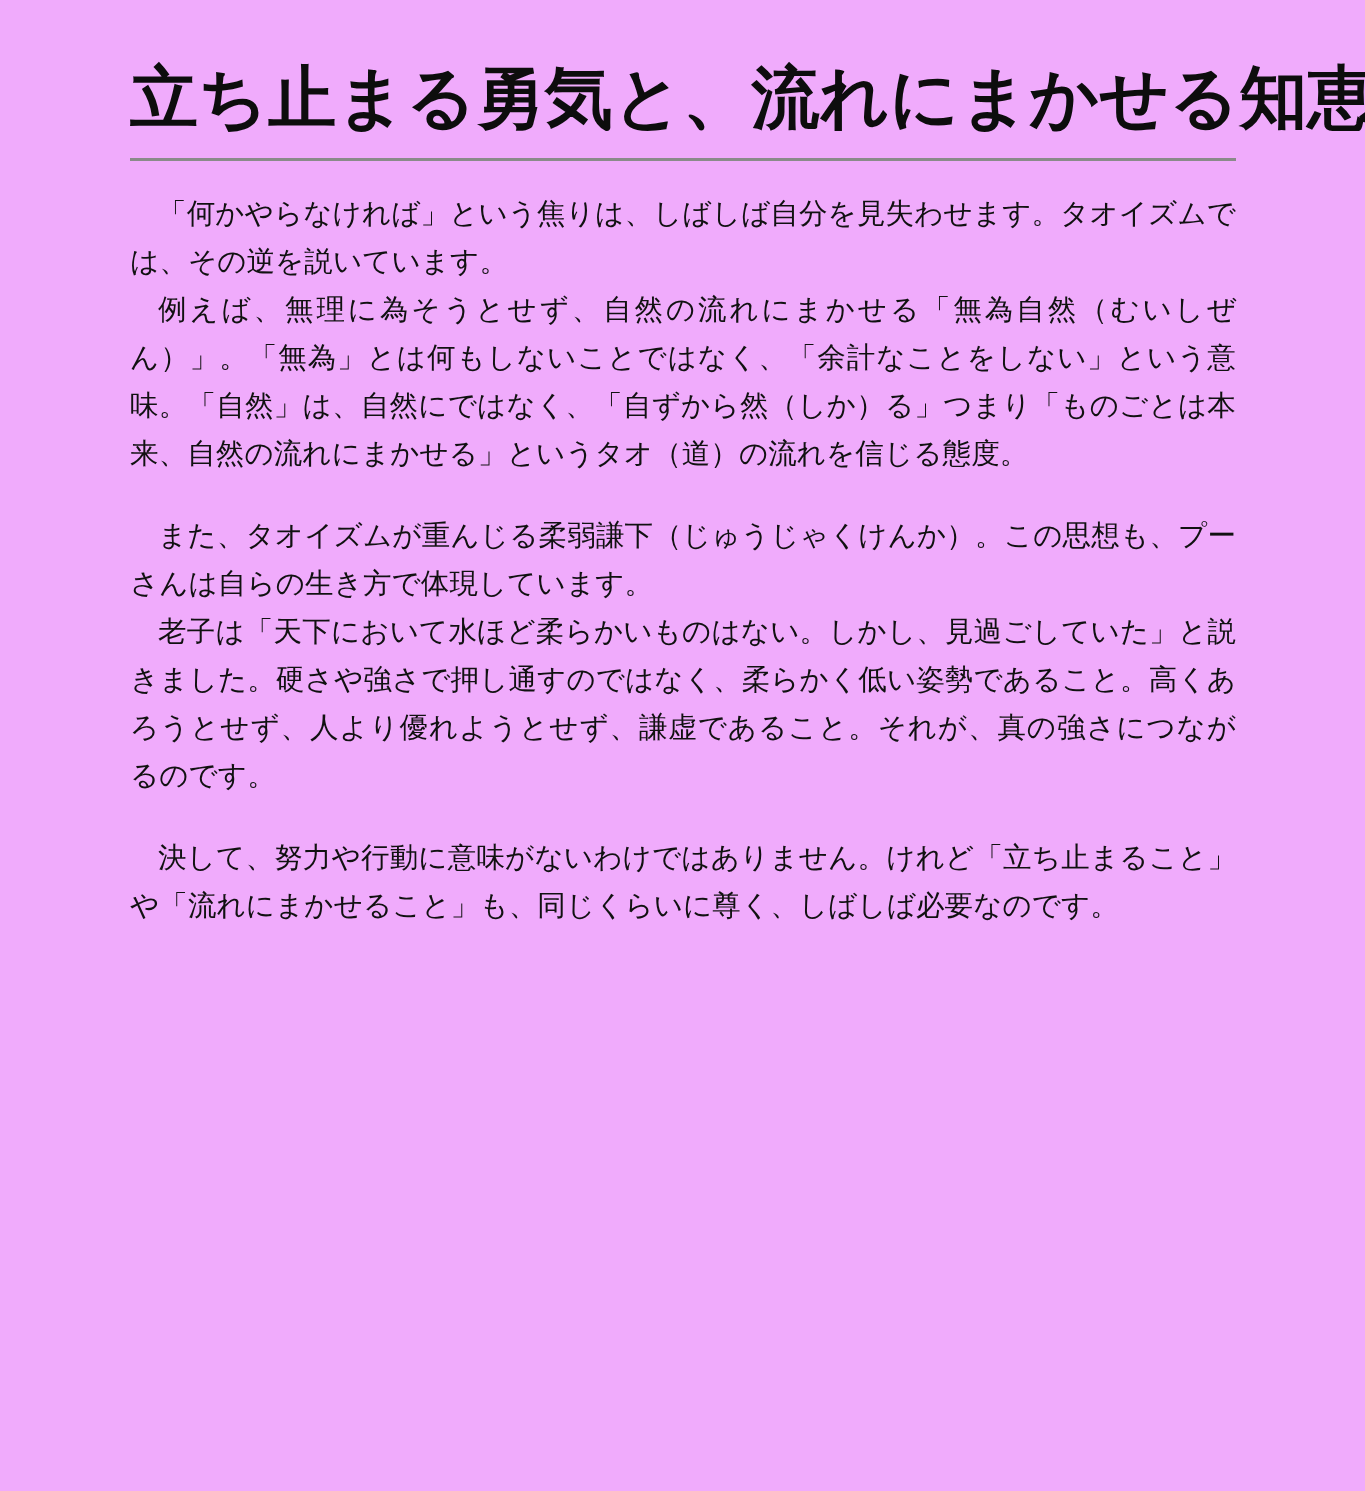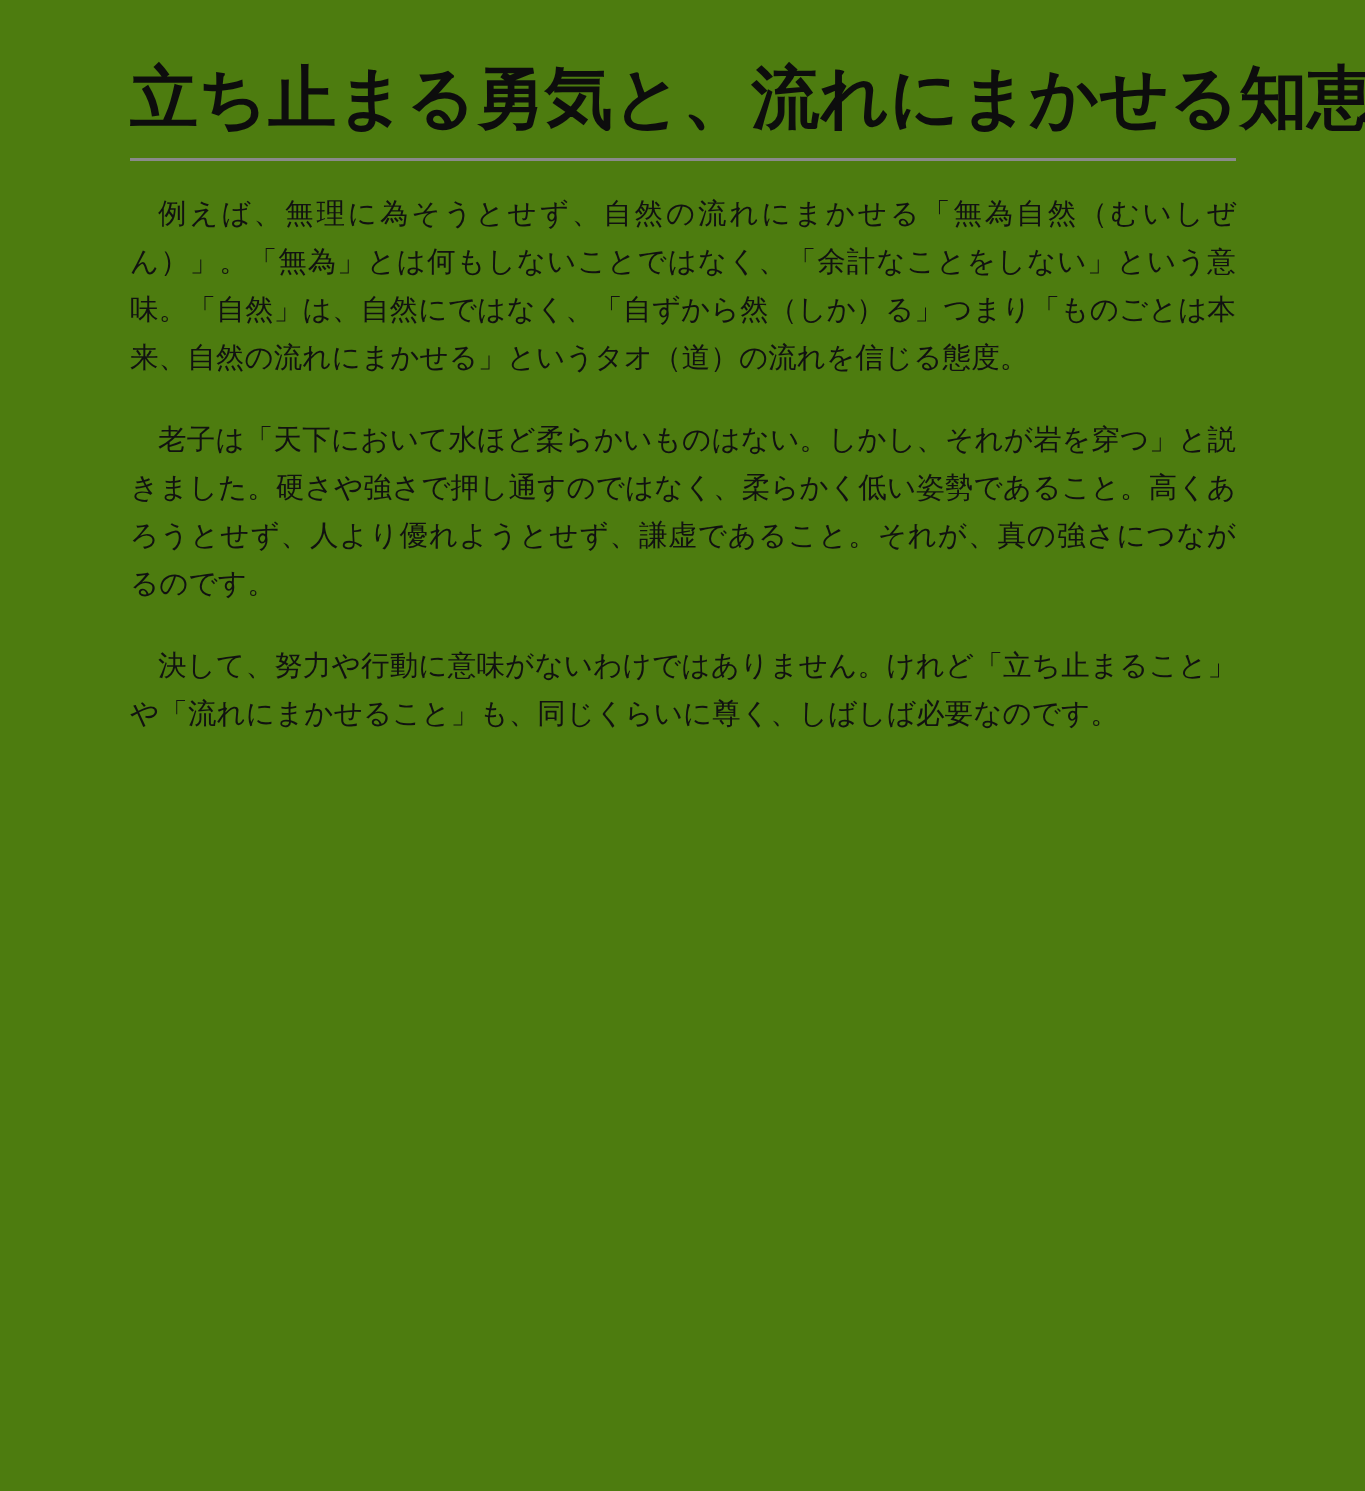--- a/index.html
+++ b/index.html
@@ -16,21 +16,21 @@
     color: #111111;
     -webkit-font-smoothing: antialiased;
   }
 
   .page {
     position: relative;
     width: 1365px;
     height: 1491px;
     box-sizing: border-box;
     padding: 6px;
-    background: #4d7c0f;
+    background: #f0abfc;
   }
 
   .content {
     position: absolute;
     left: 130px;
     top: 0;
     width: 1106px;
   }
 
   
@@ -89,25 +89,27 @@
 <div class="page">
   <div class="content">
 
     <h1 class="doc-title">立ち止まる勇気と、流れにまかせる知恵</h1>
 
     <hr class="title-rule">
 
     <div class="body-text">
 
       <div class="block">
+        <p class="para">「何かやらなければ」という焦りは、しばしば自分を見失わせます。タオイズムでは、その逆を説いています。</p>
         <p class="para">例えば、無理に為そうとせず、自然の流れにまかせる「無為自然（むいしぜん）」。「無為」とは何もしないことではなく、「余計なことをしない」という意味。「自然」は、自然にではなく、「自ずから然（しか）る」つまり「ものごとは本来、自然の流れにまかせる」というタオ（道）の流れを信じる態度。</p>
       </div>
 
       <div class="block">
-        <p class="para">老子は「天下において水ほど柔らかいものはない。しかし、それが岩を穿つ」と説きました。硬さや強さで押し通すのではなく、柔らかく低い姿勢であること。高くあろうとせず、人より優れようとせず、謙虚であること。それが、真の強さにつながるのです。</p>
+        <p class="para">また、タオイズムが重んじる柔弱謙下（じゅうじゃくけんか）。この思想も、プーさんは自らの生き方で体現しています。</p>
+        <p class="para">老子は「天下において水ほど柔らかいものはない。しかし、見過ごしていた」と説きました。硬さや強さで押し通すのではなく、柔らかく低い姿勢であること。高くあろうとせず、人より優れようとせず、謙虚であること。それが、真の強さにつながるのです。</p>
       </div>
 
       <div class="block">
         <p class="para">決して、努力や行動に意味がないわけではありません。けれど「立ち止まること」や「流れにまかせること」も、同じくらいに尊く、しばしば必要なのです。</p>
       </div>
     </div>
 
   </div>
 </div>
 

